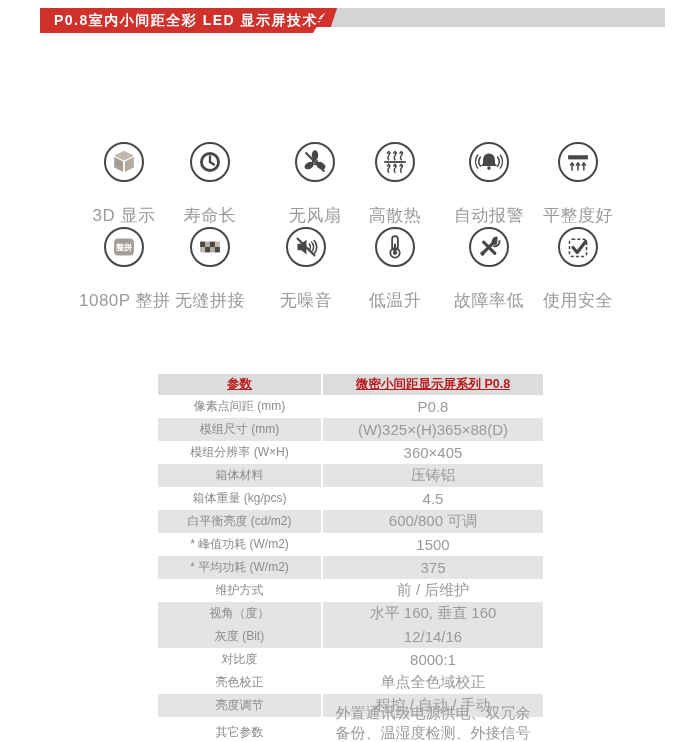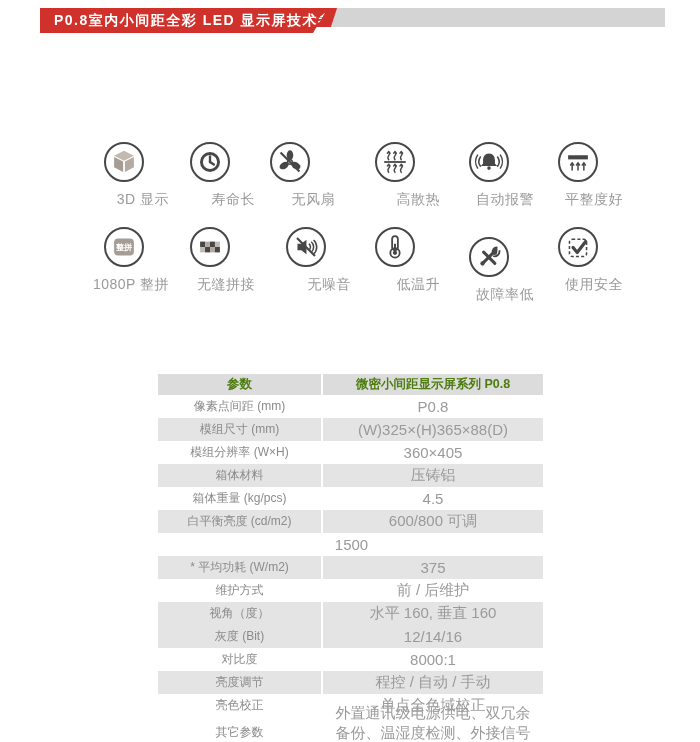--- a/index.html
+++ b/index.html
@@ -14,29 +14,29 @@
   .banner-main{position:absolute;left:40px;top:8px;width:288px;height:25px;background:var(--accent);
     clip-path:polygon(0 0,100% 0,calc(100% - 15px) 100%,0 100%);
     color:#fff;font-size:14px;font-weight:bold;line-height:25px;padding-left:14px;letter-spacing:1.5px;white-space:nowrap;}
   .banner-bar{position:absolute;left:327px;top:8px;width:338px;height:19px;background:var(--bar);}
   .banner-wedge{position:absolute;left:319px;top:8px;width:15px;height:19px;background:var(--accent);transform:skewX(-18deg);}
 
   
   .feat{position:absolute;width:90px;text-align:center;}
   .feat .ring{width:40px;height:40px;border:2px solid var(--ink);border-radius:50%;margin:0 auto;background:#fff;display:flex;align-items:center;justify-content:center;}
   .feat .ring svg{width:36px;height:36px;display:block;}
-  .feat .cap{margin-top:9px;font-size:14px;color:var(--val);letter-spacing:.5px;white-space:nowrap;text-align:right;}
+  .feat .cap{margin-top:22px;font-size:17px;color:var(--val);letter-spacing:.5px;white-space:nowrap;}
 
   
   .tbl{position:absolute;left:158px;top:374px;width:385px;}
   .tr{display:flex;align-items:center;}
   .tr .c1{width:163px;text-align:center;color:var(--lbl);font-size:12px;align-self:stretch;display:flex;align-items:center;justify-content:center;}
   .tr .c2{flex:1;margin-left:2px;text-align:center;color:var(--val);font-size:15px;align-self:stretch;display:flex;align-items:center;justify-content:center;}
   .tr.hd{height:21px;}
-  .tr.hd .c1,.tr.hd .c2{background:var(--hdr);color:#4d7c0f;font-weight:bold;font-size:12.5px;}
+  .tr.hd .c1,.tr.hd .c2{background:var(--hdr);color:#b91c1c;font-weight:bold;font-size:12.5px;text-decoration:underline;}
   .tr.rw{height:23px;}
   .tr.rw.alt .c1,.tr.rw.alt .c2{background:var(--rowg);}
   .tr.rw.last{height:30px;}
   .tr.rw.last .c2{line-height:1.35;padding:16px 8px;}
 </style>
 </head>
 <body>
 
 <div class="canvas">
   <div class="banner-bar"></div>
@@ -59,21 +59,21 @@
       <div class="feat" style="left: 165px; top: 142px;">
         <div class="ring">
           <svg viewBox="0 0 40 40">
             <circle cx="20" cy="20" r="9.5" fill="none" stroke="#474747" stroke-width="3.2"></circle>
             <line x1="20" y1="20" x2="20" y2="13.8" stroke="#474747" stroke-width="2.6" stroke-linecap="round"></line>
             <line x1="20" y1="20" x2="24.3" y2="22.8" stroke="#474747" stroke-width="2.6" stroke-linecap="round"></line>
           </svg>
         </div>
         <div class="cap">寿命长</div>
       </div>
-      <div class="feat" style="left: 245px; top: 142px;">
+      <div class="feat" style="left: 270px; top: 142px;">
         <div class="ring">
           <svg viewBox="0 0 40 40">
             <g fill="#474747">
               <ellipse cx="20" cy="12.5" rx="3.6" ry="5.5"></ellipse>
               <ellipse cx="13.5" cy="24" rx="5.5" ry="3.6" transform="rotate(-30 13.5 24)"></ellipse>
               <ellipse cx="26.5" cy="24" rx="5.5" ry="3.6" transform="rotate(30 26.5 24)"></ellipse>
             </g>
             <circle cx="20" cy="20" r="2.6" fill="#fff" stroke="#474747" stroke-width="1.6"></circle>
             <line x1="9.5" y1="9.5" x2="30.5" y2="30.5" stroke="#474747" stroke-width="2.4"></line>
           </svg>
@@ -177,21 +177,21 @@
         <div class="ring">
           <svg viewBox="0 0 40 40">
             <rect x="16.8" y="8" width="6.4" height="15.5" rx="3.2" fill="none" stroke="#474747" stroke-width="2"></rect>
             <circle cx="20" cy="26.5" r="5.2" fill="none" stroke="#474747" stroke-width="2"></circle>
             <circle cx="20" cy="26.5" r="2.4" fill="#474747"></circle>
             <line x1="20" y1="25" x2="20" y2="16.5" stroke="#474747" stroke-width="2.2"></line>
           </svg>
         </div>
         <div class="cap">低温升</div>
       </div>
-      <div class="feat" style="left: 444px; top: 237px;">
+      <div class="feat" style="left: 444px; top: 227px;">
         <div class="ring">
           <svg viewBox="0 0 40 40">
             <g stroke="#474747" stroke-width="3.4" stroke-linecap="round">
               <line x1="14" y1="14.5" x2="26.5" y2="27"></line>
               <line x1="26" y1="14" x2="13.5" y2="26.5"></line>
             </g>
             <path d="M29.5 8.5 a5.4 5.4 0 0 0 -6 7.4 l2 2 3 -0.6 0.8 -3 z" fill="#474747"></path>
             <path d="M31.5 12.5 a5.4 5.4 0 0 1 -7 6.4" fill="none" stroke="#474747" stroke-width="2"></path>
             <circle cx="12.8" cy="27.2" r="2.4" fill="#474747"></circle>
           </svg>
@@ -232,20 +232,21 @@
       </div>
       <div class="tr rw">
         <div class="c1">箱体重量 (kg/pcs)</div>
 <div class="c2">4.5</div>
       </div>
       <div class="tr rw alt">
         <div class="c1">白平衡亮度 (cd/m2)</div>
 <div class="c2">600/800 可调</div>
       </div>
       <div class="tr rw">
+        <div class="c1">* 峰值功耗 (W/m2)</div>
 <div class="c2">1500</div>
       </div>
       <div class="tr rw alt">
         <div class="c1">* 平均功耗 (W/m2)</div>
 <div class="c2">375</div>
       </div>
       <div class="tr rw">
         <div class="c1">维护方式</div>
 <div class="c2">前 / 后维护</div>
       </div>
@@ -254,26 +255,26 @@
 <div class="c2">水平 160, 垂直 160</div>
       </div>
       <div class="tr rw alt">
         <div class="c1">灰度 (Bit)</div>
 <div class="c2">12/14/16</div>
       </div>
       <div class="tr rw">
         <div class="c1">对比度</div>
 <div class="c2">8000:1</div>
       </div>
+      <div class="tr rw">
+        <div class="c1">亮色校正</div>
+<div class="c2">单点全色域校正</div>
+      </div>
       <div class="tr rw alt">
         <div class="c1">亮度调节</div>
 <div class="c2">程控 / 自动 / 手动</div>
-      </div>
-      <div class="tr rw">
-        <div class="c1">亮色校正</div>
-<div class="c2">单点全色域校正</div>
       </div>
       <div class="tr rw last">
         <div class="c1">其它参数</div>
 <div class="c2">外置通讯级电源供电、双冗余备份、温湿度检测、外接信号等</div>
       </div>
     </div>
 </div>
 
 </body></html>

